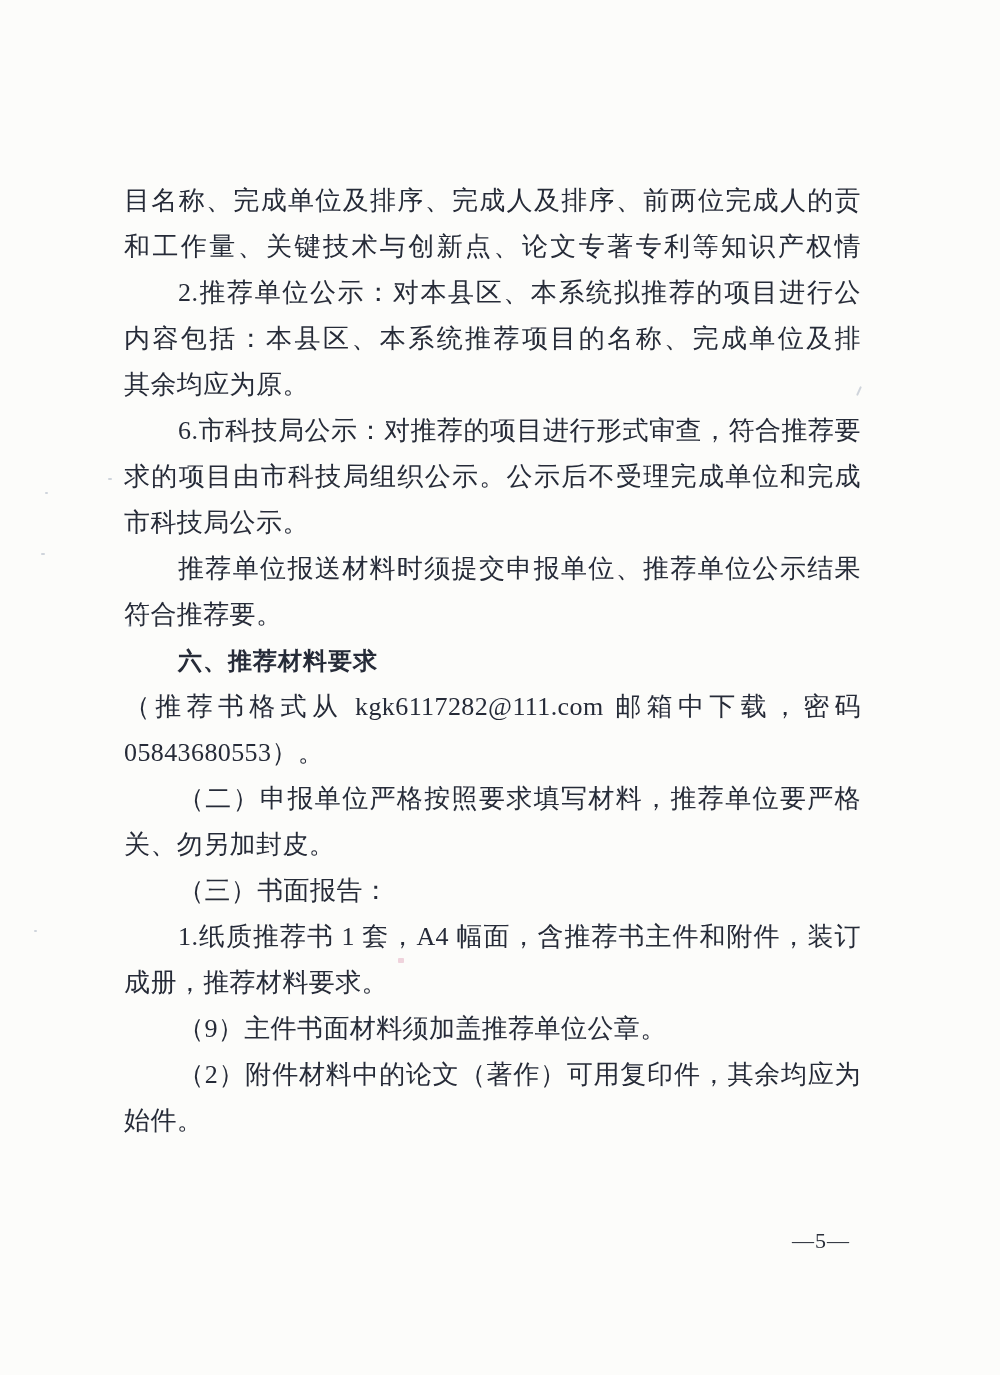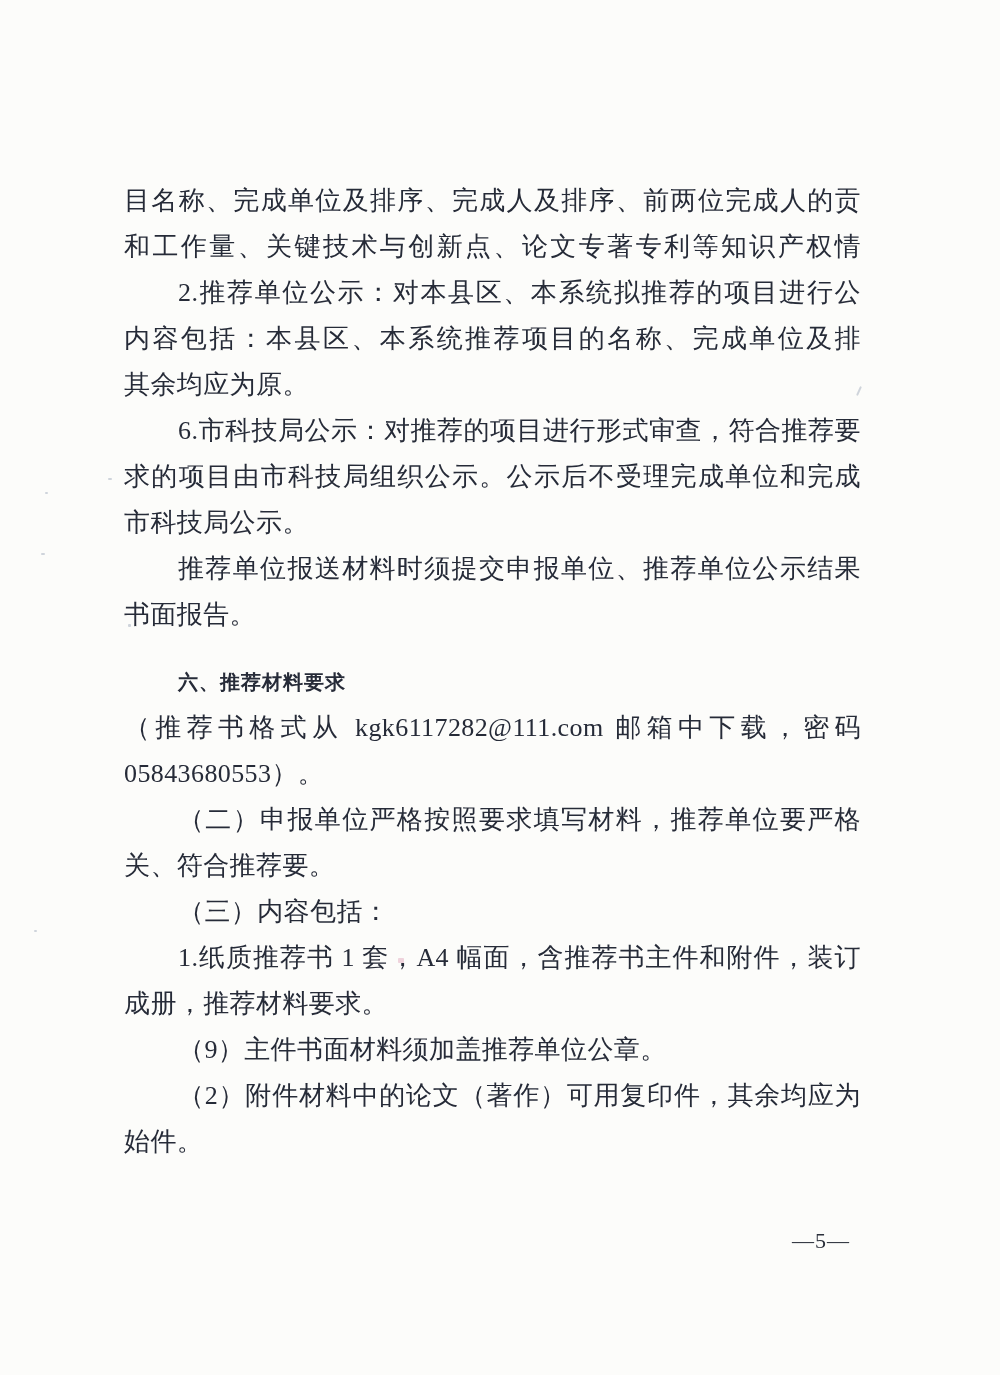--- a/index.html
+++ b/index.html
@@ -27,23 +27,22 @@
   }
   .line.fill {
     white-space:normal;
     text-align:justify;
     text-align-last:justify;
   }
   .line.indent { padding-left:54px; }
   .line.bold {
     font-weight:bold;
     font-family:"Liberation Sans","DejaVu Sans",sans-serif;
-    font-size:20px;
+    font-size:24px;
     letter-spacing:1px;
-    margin-top:21px;
   }
   .footer {
     position:absolute;
     left:792px; top:1228px;
     font-size:22px;
     letter-spacing:1px;
     color:#2a2f3a;
   }
   .speck {
     position:absolute;
@@ -63,27 +62,27 @@
     <div id="lines">
         <div class="line fill">目名称、完成单位及排序、完成人及排序、前两位完成人的贡献</div>
         <div class="line fill">和工作量、关键技术与创新点、论文专著专利等知识产权情况。</div>
         <div class="line indent fill">2.推荐单位公示：对本县区、本系统拟推荐的项目进行公示。</div>
         <div class="line fill">内容包括：本县区、本系统推荐项目的名称、完成单位及排序、</div>
         <div class="line">其余均应为原。</div>
         <div class="line indent fill">6.市科技局公示：对推荐的项目进行形式审查，符合推荐要</div>
         <div class="line fill">求的项目由市科技局组织公示。公示后不受理完成单位和完成人</div>
         <div class="line">市科技局公示。</div>
         <div class="line indent fill">推荐单位报送材料时须提交申报单位、推荐单位公示结果的</div>
-        <div class="line">书面报告。</div>
+        <div class="line">符合推荐要。</div>
         <div class="line indent bold">六、推荐材料要求</div>
         <div class="line fill">（推荐书格式从 kgk6117282@111.com 邮箱中下载，密码</div>
         <div class="line">05843680553）。</div>
         <div class="line indent fill">（二）申报单位严格按照要求填写材料，推荐单位要严格把</div>
-        <div class="line">关、符合推荐要。</div>
-        <div class="line indent">（三）内容包括：</div>
+        <div class="line">关、勿另加封皮。</div>
+        <div class="line indent">（三）书面报告：</div>
         <div class="line indent fill">1.纸质推荐书 1 套，A4 幅面，含推荐书主件和附件，装订</div>
         <div class="line">成册，推荐材料要求。</div>
         <div class="line indent">（9）主件书面材料须加盖推荐单位公章。</div>
         <div class="line indent fill">（2）附件材料中的论文（著作）可用复印件，其余均应为原</div>
         <div class="line">始件。</div>
       </div>
   </main>
 
   <div class="footer">—5—</div>
 

